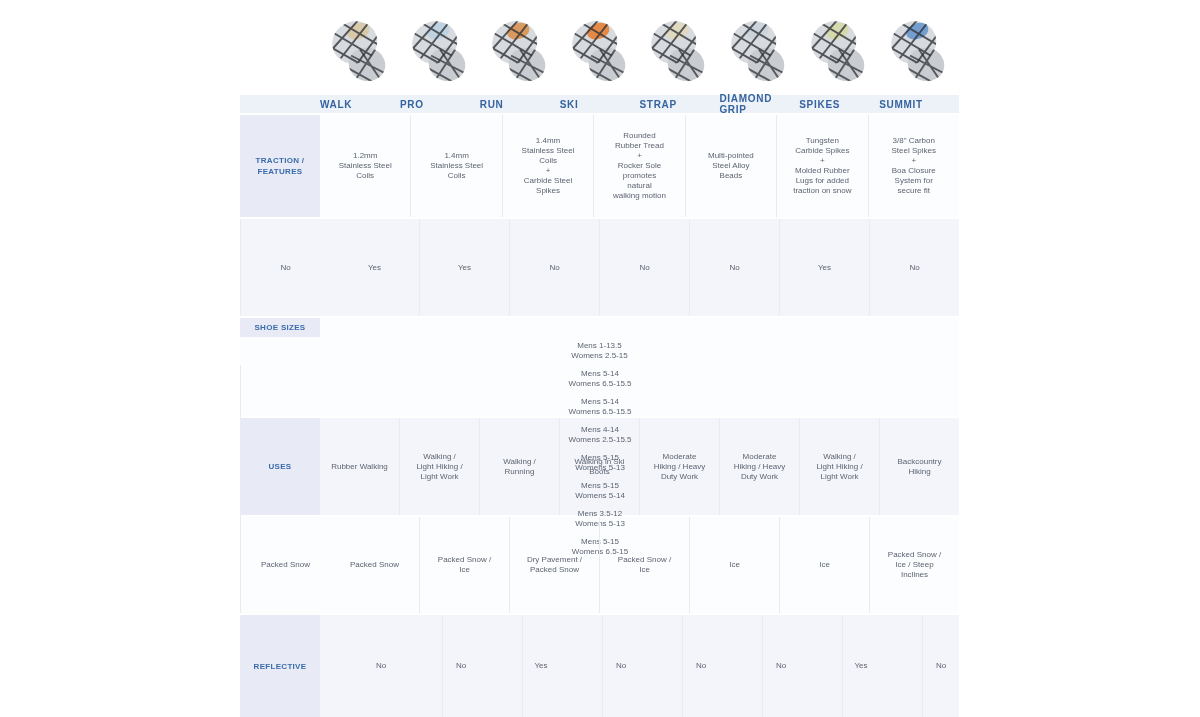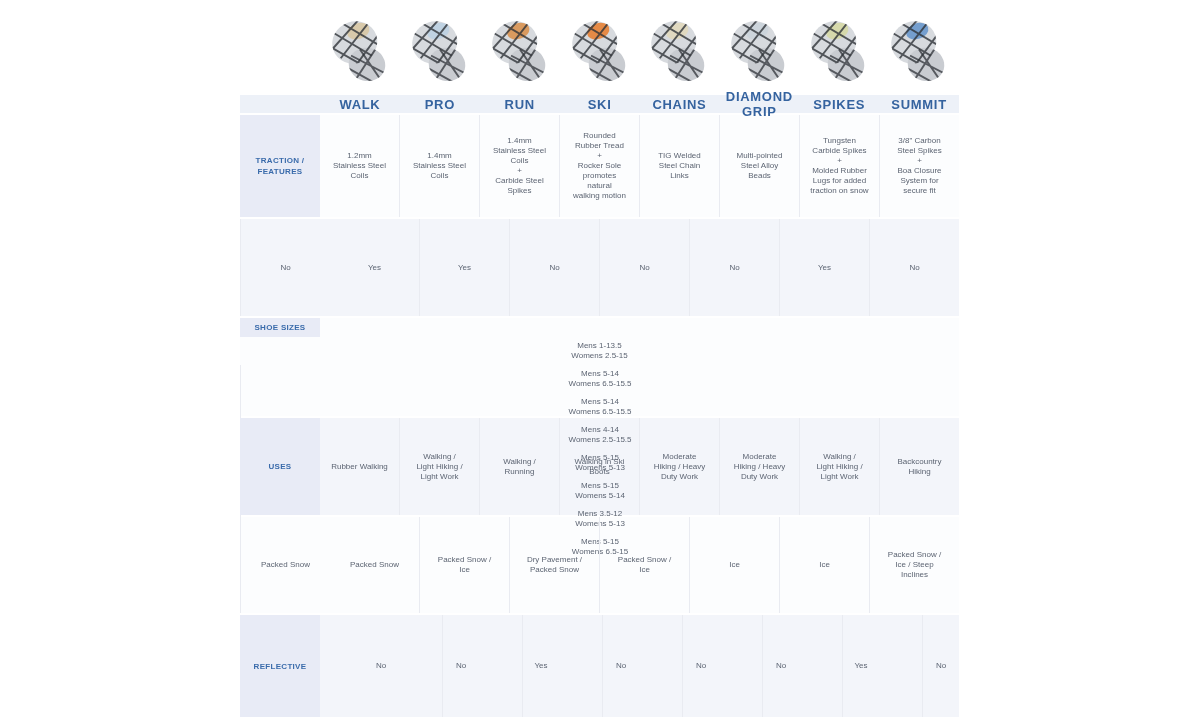--- a/index.html
+++ b/index.html
@@ -8,21 +8,21 @@
   .table-wrap{position:absolute;left:240px;top:0;width:719px;height:717px;}
 
   
   .images-row{display:flex;height:95px;padding-left:80px;align-items:flex-end;box-sizing:border-box;}
   .product-img{flex:1;display:flex;justify-content:center;align-items:flex-end;padding-bottom:2px;}
   svg.cleat{width:70px;height:80px;display:block;}
 
   
   .band{display:flex;height:18px;background:#edf1f8;align-items:center;}
   .band-spacer{width:80px;height:100%;}
-  .band-label{flex:1;text-align:center;font-size:13px;font-weight:bold;letter-spacing:0.7px;color:#35639f;cursor:pointer;}
+  .band-label{flex:1;text-align:left;font-size:10px;font-weight:bold;letter-spacing:0.7px;color:#35639f;cursor:pointer;}
 
   
   .row{display:flex;margin-top:2px;}
   .row-head{width:80px;background:#e8ebf6;display:flex;flex-direction:column;justify-content:center;align-items:center;text-align:center;padding:4px 3px;box-sizing:border-box;flex:none;}
   .row-head-label{font-size:8px;font-weight:bold;color:#3a6bab;letter-spacing:0.3px;line-height:11px;white-space:pre-line;}
   .row-note{font-size:6.3px;color:#3a6bab;line-height:7.6px;white-space:pre-line;margin-top:6px;}
   .cell{flex:1;display:flex;align-items:center;justify-content:center;text-align:center;
         font-size:8px;line-height:10px;color:#5c6472;white-space:pre-line;
         border-left:1px solid #e9ebf1;padding:4px 2px;box-sizing:border-box;}
   .row .cell:nth-child(2){border-left:none;}
@@ -105,21 +105,21 @@
           </svg>
         </div>
     </div>
 
     <div class="band">
       <div class="band-spacer"></div>
       <div class="band-label">WALK</div>
       <div class="band-label">PRO</div>
       <div class="band-label">RUN</div>
       <div class="band-label">SKI</div>
-      <div class="band-label">CHAINS</div>
+      <div class="band-label">STRAP</div>
       <div class="band-label">DIAMOND GRIP</div>
       <div class="band-label">SPIKES</div>
       <div class="band-label">SUMMIT</div>
     </div>
 
     <div class="row row-traction row-white">
       <div class="row-head">
         <div class="row-head-label">TRACTION /
 FEATURES</div>
       </div>
@@ -135,23 +135,20 @@
 +
 Carbide Steel
 Spikes</div>
       <div class="cell">Rounded
 Rubber Tread
 +
 Rocker Sole
 promotes
 natural
 walking motion</div>
-      <div class="cell">TIG Welded
-Steel Chain
-Links</div>
       <div class="cell">Multi-pointed
 Steel Alloy
 Beads</div>
       <div class="cell">Tungsten
 Carbide Spikes
 +
 Molded Rubber
 Lugs for added
 traction on snow</div>
       <div class="cell">3/8" Carbon

